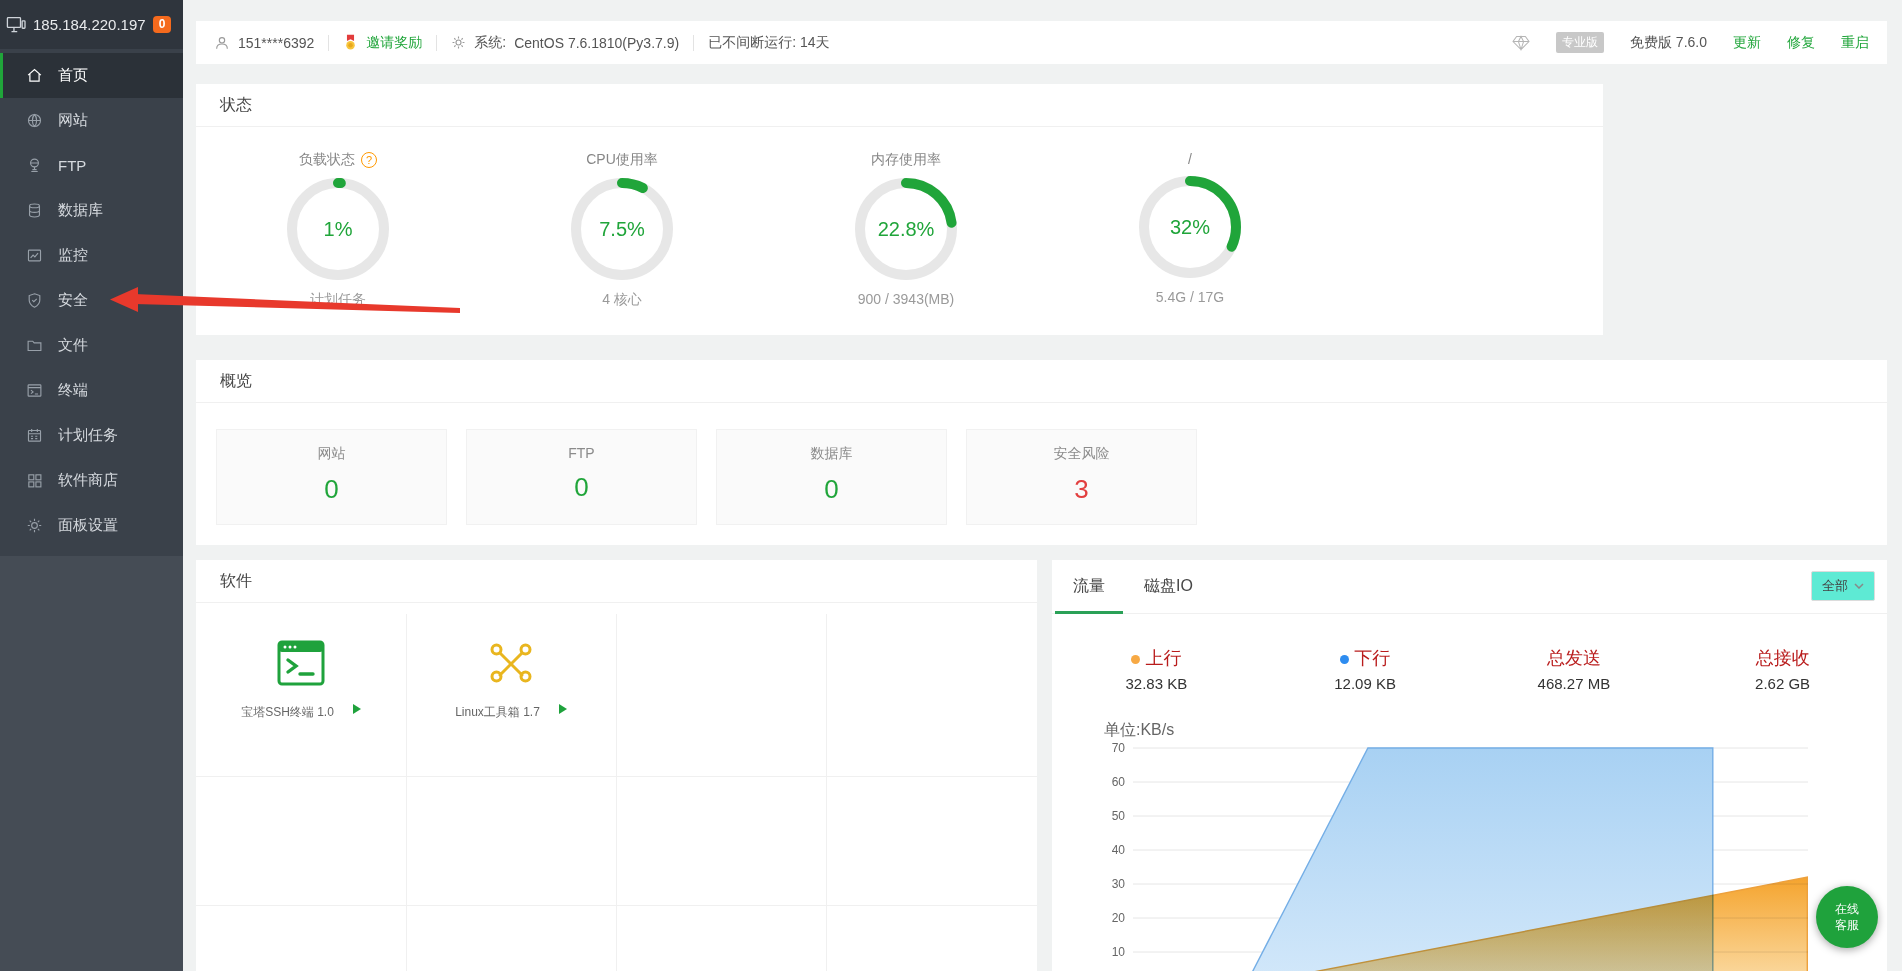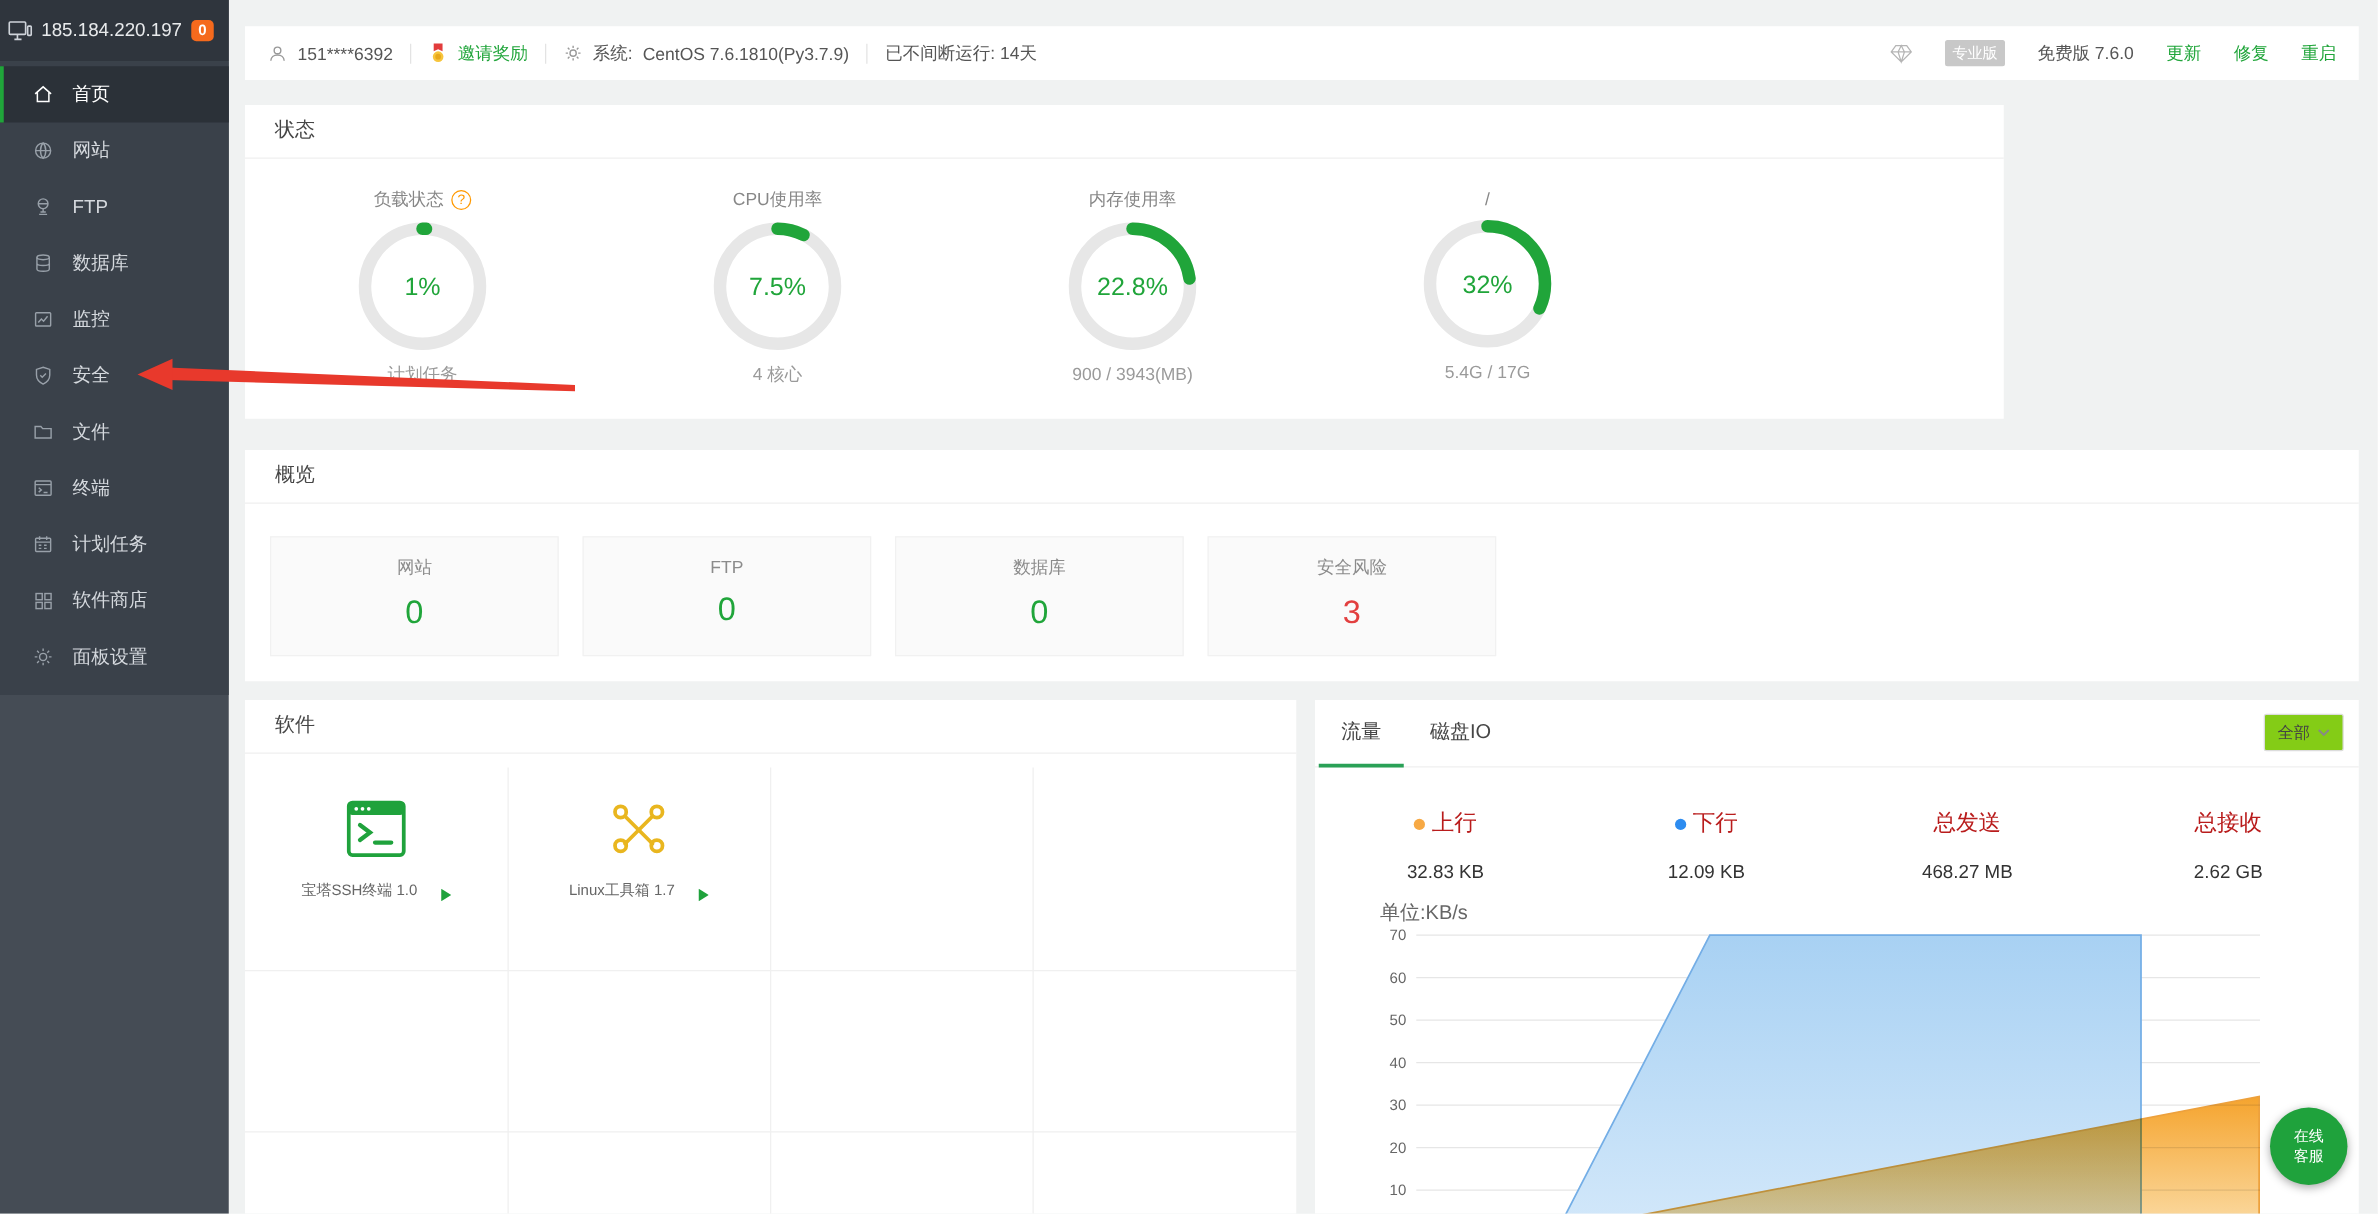--- a/index.html
+++ b/index.html
@@ -48,32 +48,32 @@
   
   .card-row{display:flex;gap:19px;padding:26px 20px 0}
   .ov-card{width:231px;height:96px;background:#fafafa;border:1px solid #f1f1f1;text-align:center;cursor:pointer}
   .ov-label{margin-top:15px;font-size:14px;color:#8b8b8b}
   .ov-value{margin-top:11px;font-size:26px;color:#20a53a}
 
   
   .sw-vline{position:absolute;top:54px;bottom:0;width:1px;background:#f0f0f0}
   .sw-hline{position:absolute;left:0;right:0;height:1px;background:#f0f0f0}
   .sw-cell{position:absolute;top:54px;width:210px;height:162px;display:flex;flex-direction:column;align-items:center;padding-top:26px;cursor:pointer}
-  .sw-name{margin-top:18px;font-size:12px;color:#666;display:flex;align-items:flex-end;gap:18px}
+  .sw-name{margin-top:18px;font-size:12px;color:#666;display:flex;align-items:flex-start;gap:18px}
 
   
   .tabs{position:relative;height:54px;border-bottom:1px solid #f0f0f0;display:flex;align-items:center}
   .tab{padding:0 18px;height:100%;line-height:52px;font-size:16px;color:#464646;cursor:pointer;position:relative;margin-left:3px}
   .tab.active::after{content:"";position:absolute;left:0;right:0;bottom:-1px;height:3px;background:#2aa157}
-  .range-select{position:absolute;right:12px;top:11px;width:64px;height:30px;border:1px solid #dcdcdc;border-radius:2px;background:#84cc16;display:flex;align-items:center;justify-content:center;gap:6px;font-size:13px;color:#444;cursor:pointer}
+  .range-select{position:absolute;right:12px;top:11px;width:64px;height:30px;border:1px solid #dcdcdc;border-radius:2px;background:#5eead4;display:flex;align-items:center;justify-content:center;gap:6px;font-size:13px;color:#444;cursor:pointer}
   .stat-row{display:flex;padding-top:32px}
   .stat{flex:1;text-align:center}
   .stat-label{font-size:18px;color:#b91c1c}
   .stat-dot{display:inline-block;width:9px;height:9px;border-radius:50%;margin-right:5px;vertical-align:0}
-  .stat-value{margin-top:19px;font-size:15px;color:#333}
+  .stat-value{margin-top:5px;font-size:15px;color:#333}
   .unit-label{position:absolute;left:52px;top:160px;font-size:16px;color:#666}
   #flow-chart{position:absolute;left:38px;top:180px}
   #flow-chart .grid{stroke:#e6e6e6;stroke-width:1}
   #flow-chart .ytick{fill:#666;font-size:12px;text-anchor:end}
 
   
   .support-btn{position:absolute;left:1816px;top:886px;width:62px;height:62px;border-radius:50%;background:#1fa23c;color:#fff;display:flex;flex-direction:column;align-items:center;justify-content:center;font-size:12px;line-height:16px;box-shadow:0 2px 8px rgba(0,0,0,.35);cursor:pointer;z-index:60}
 
   
   #arrow-overlay{position:absolute;left:98px;top:283px;z-index:70;pointer-events:none}

